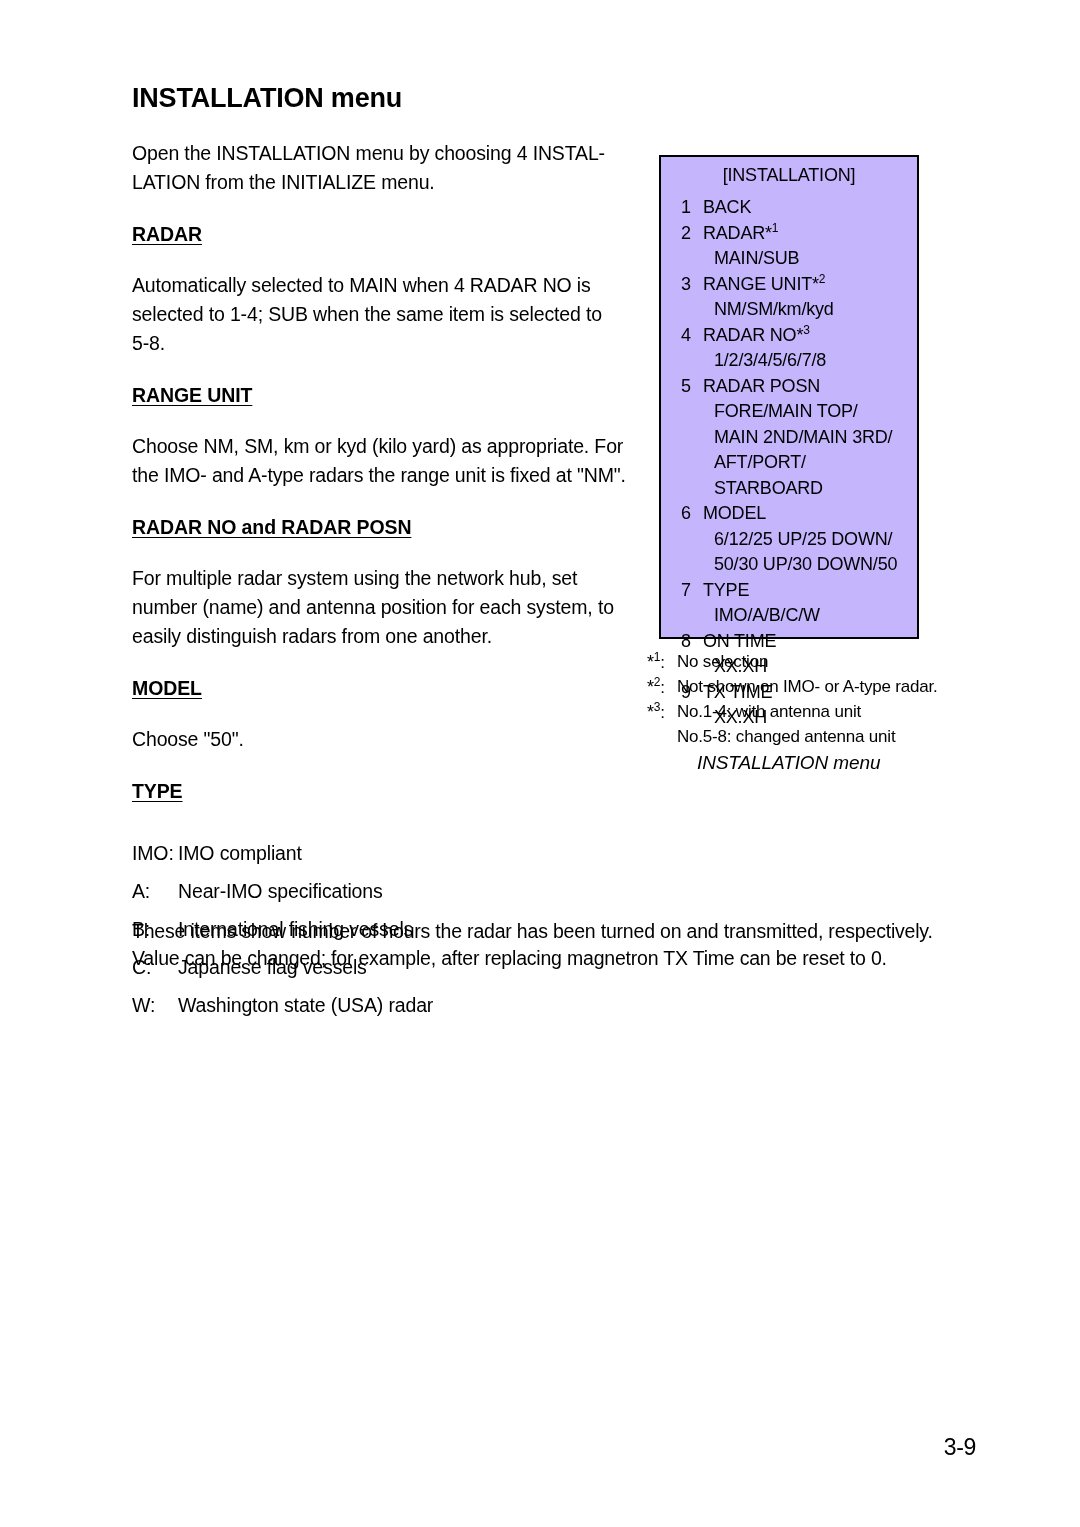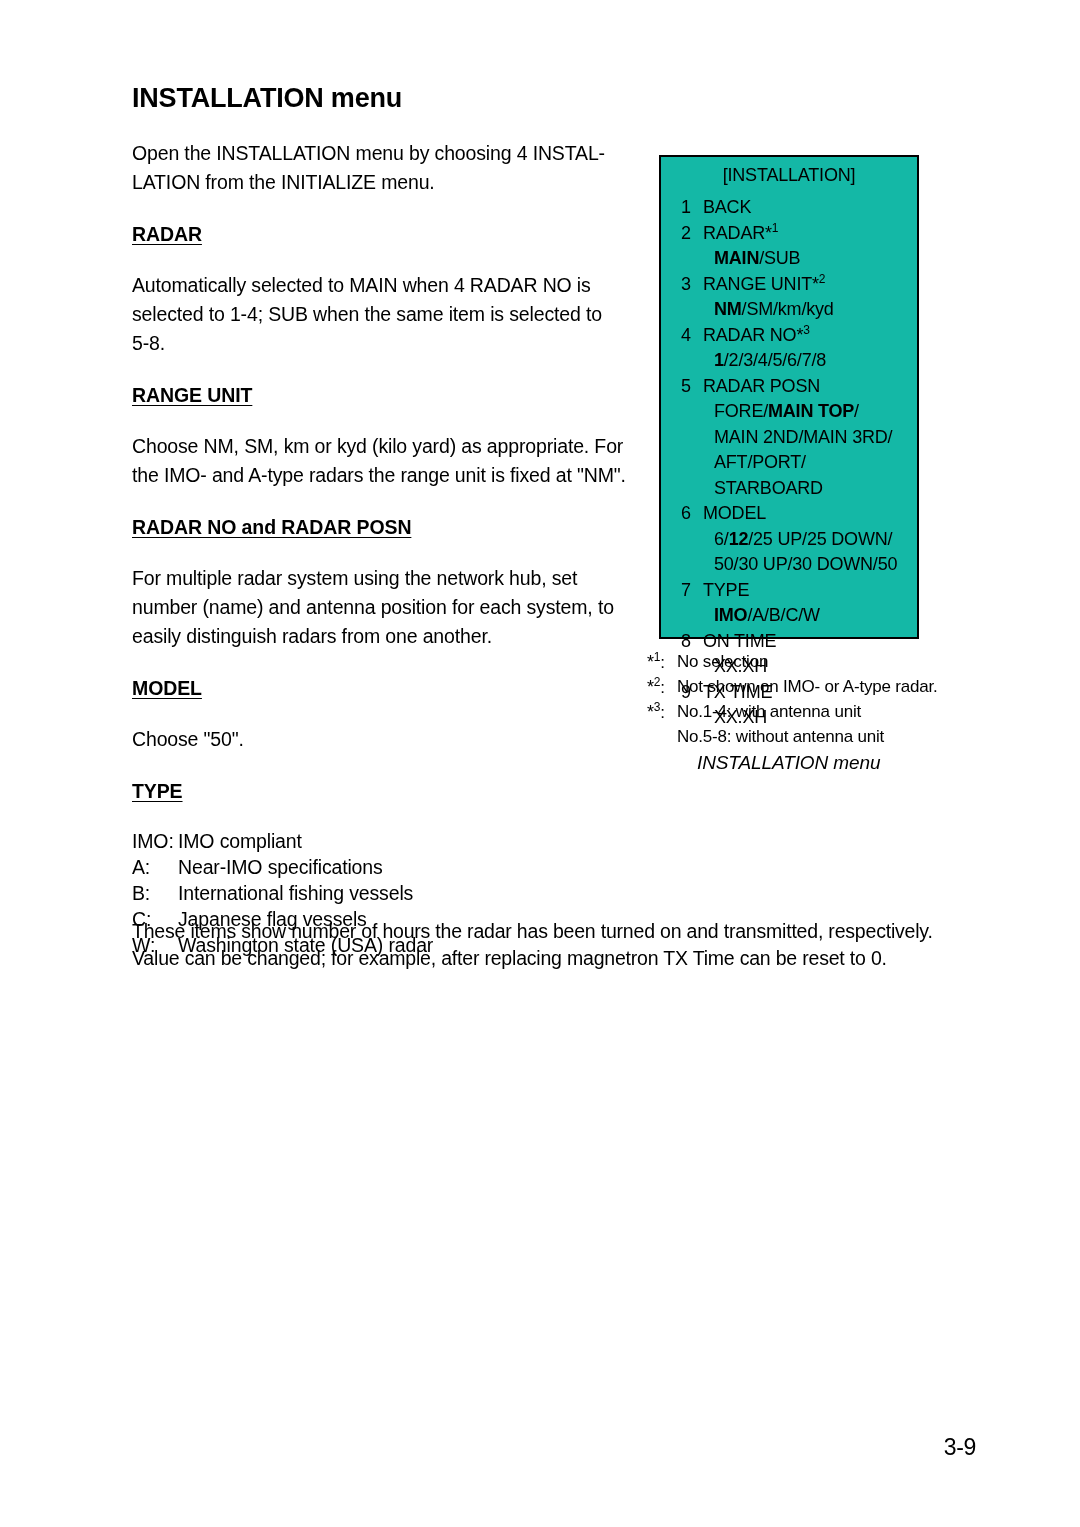--- a/index.html
+++ b/index.html
@@ -57,20 +57,21 @@
   .section-wrap { margin-bottom: 0; }
 
   .type-list {
     font-size: 19.5px;
     line-height: 26px;
     margin: 0 0 26px 0;
     letter-spacing: -0.15px;
   }
   .type-row {
     display: flex;
+    margin-top: 12px;
   }
   .type-key {
     width: 46px;
     flex: 0 0 46px;
     white-space: nowrap;
   }
   .type-val { flex: 1 1 auto; }
 
   
   .full-para {
@@ -89,21 +90,21 @@
     left: 659px;
     top: 155px;
     width: 260px;
   }
   .menu-box {
     border: 2.5px solid #000;
     box-sizing: border-box;
     width: 260px;
     height: 484px;
     padding: 8px 0 0 0;
-    background: #14b8a6;
+    background: #c4b5fd;
   }
   .menu-title {
     text-align: center;
     font-size: 18px;
     letter-spacing: -0.2px;
     margin-bottom: 9px;
   }
   .menu-list {
     padding-left: 20px;
     font-size: 18px;
@@ -116,21 +117,21 @@
   }
   .menu-num {
     width: 22px;
     flex: 0 0 22px;
   }
   .menu-label { flex: 1 1 auto; }
   .menu-sub {
     padding-left: 33px;
     white-space: nowrap;
   }
-  .b { font-weight: bold; text-align: right; }
+  .b { font-weight: normal; text-align: right; }
   sup.ast {
     font-size: 12px;
     vertical-align: super;
     line-height: 0;
   }
   .ast-star { font-size: 18px; }
 
   
   .footnotes {
     position: absolute;
@@ -303,20 +304,20 @@
       <span class="fn-val">No selection</span>
     </div>
     <div class="fn-row">
       <span class="fn-key"><span class="ast-star">*</span><sup class="ast">2</sup>:</span>
       <span class="fn-val">Not shown on IMO- or A-type radar.</span>
     </div>
     <div class="fn-row">
       <span class="fn-key"><span class="ast-star">*</span><sup class="ast">3</sup>:</span>
       <span class="fn-val">No.1-4: with antenna unit</span>
     </div>
-    <div class="fn-sub">No.5-8: without antenna unit</div>
+    <div class="fn-sub">No.5-8: changed antenna unit</div>
   </div>
 
   <div class="fig-caption">INSTALLATION menu</div>
 
   <div class="page-number">3-9</div>
 
 </div>
 
 </body></html>

